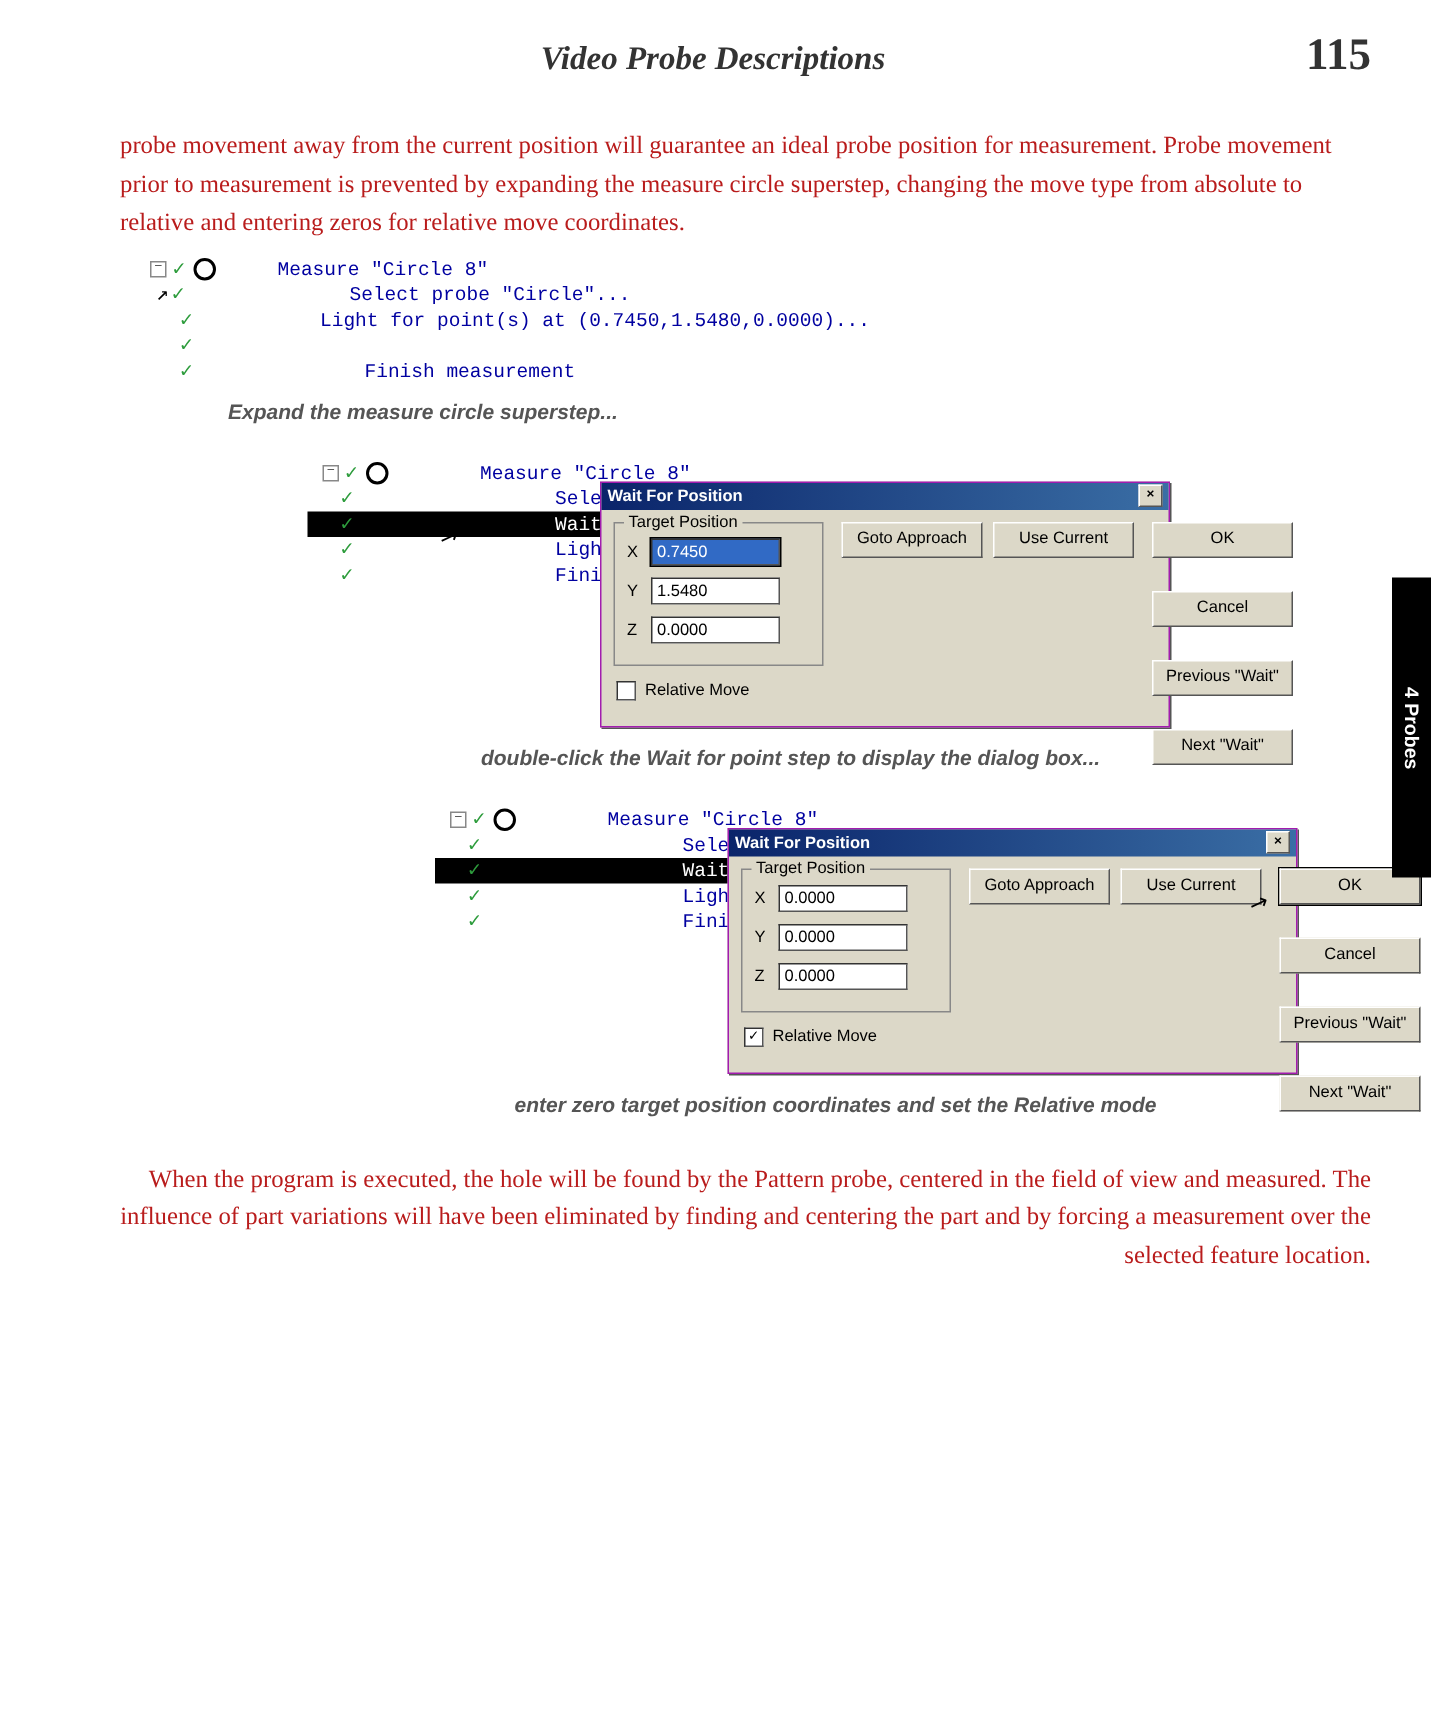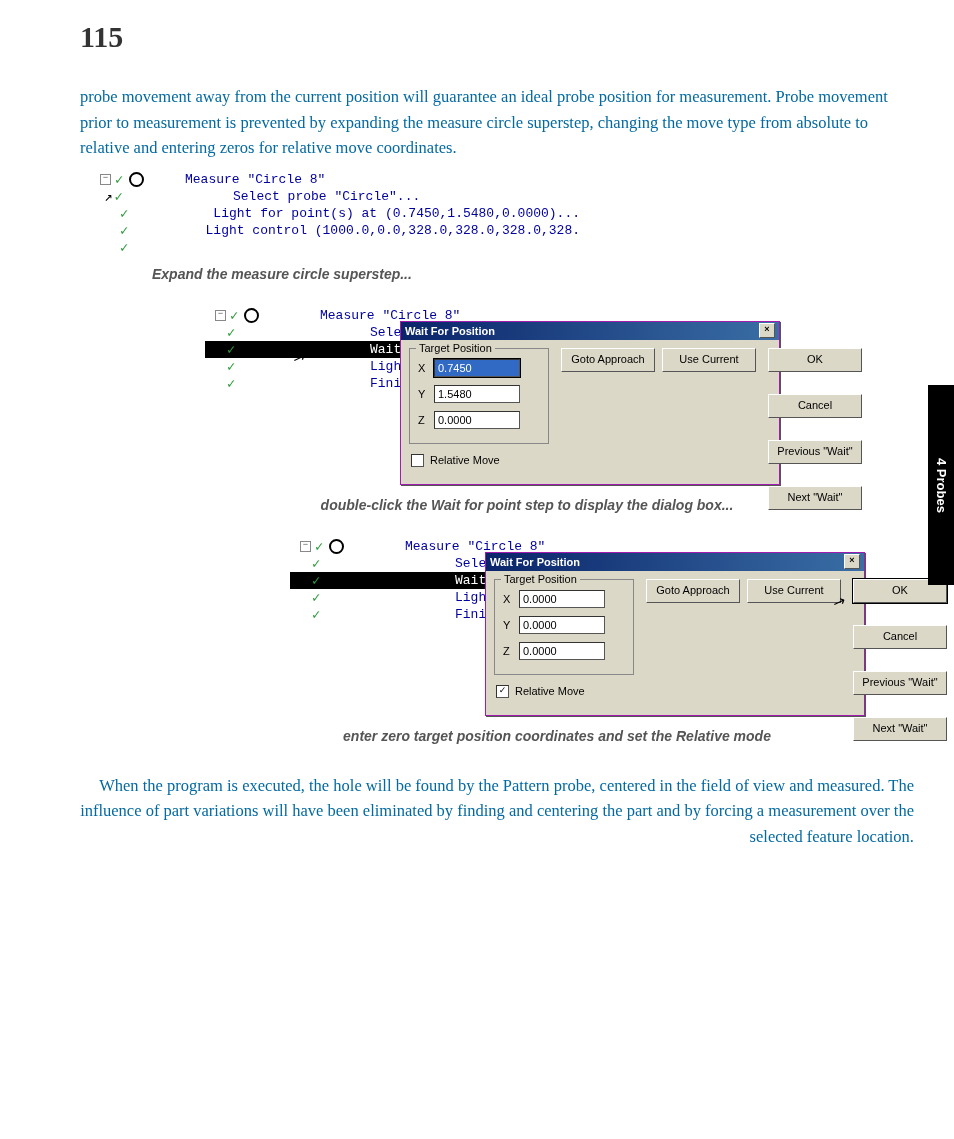--- a/index.html
+++ b/index.html
@@ -30,21 +30,21 @@
     color: #333;
   }
   .page-number {
     font-size: 30px;
     font-weight: bold;
     color: #333;
   }
   .body-text {
     font-size: 16.5px;
     line-height: 1.55;
-    color: #0369a1;
+    color: #b91c1c;
     margin-bottom: 10px;
     text-align: left;
   }
   .tab {
     position: absolute;
     right: 0;
     top: 385px;
     width: 26px;
     height: 200px;
     background: #000;
@@ -241,20 +241,21 @@
     position:absolute;
     font-size:15px; color:#000;
     transform: scaleX(-1) rotate(-20deg);
   }
 </style>
 </head>
 <body>
 
 <div class="page">
   <div class="header-row">
+    <div class="header-title">Video Probe Descriptions</div>
     <div class="page-number">115</div>
   </div>
 
   <p class="body-text">probe movement away from the current position will guarantee an ideal probe position for measurement. Probe movement prior to measurement is prevented by expanding the measure circle superstep, changing the move type from absolute to relative and entering zeros for relative move coordinates.</p>
 
   <div class="fig1">
     <div class="tree-row">
       <div class="tree-col-icons">
         <span class="minus-box">−</span>
         <span class="chk">✓</span>
@@ -272,26 +273,26 @@
     <div class="tree-row">
       <div class="tree-col-icons" style="padding-left:28px;">
         <span class="chk">✓</span>
       </div>
       <span class="tree-text" style="padding-left:40px;">Light for point(s) at (0.7450,1.5480,0.0000)...</span>
     </div>
     <div class="tree-row">
       <div class="tree-col-icons" style="padding-left:28px;">
         <span class="chk">✓</span>
       </div>
-      <span class="tree-text" style="padding-left:40px;">Light control (1000.0,0.0,328.0,328.0,328.0,328.</span>
     </div>
     <div class="tree-row">
       <div class="tree-col-icons" style="padding-left:28px;">
         <span class="chk">✓</span>
       </div>
+      <span class="tree-text" style="padding-left:40px;">Finish measurement</span>
     </div>
   </div>
   <div class="caption cap1">Expand the measure circle superstep...</div>
 
   <div class="fig2">
     <div class="fig-wrap">
       <div class="tree-bg">
         <div class="tree-row">
           <div class="tree-col-icons" style="width:105px;">
             <span class="minus-box">−</span>

